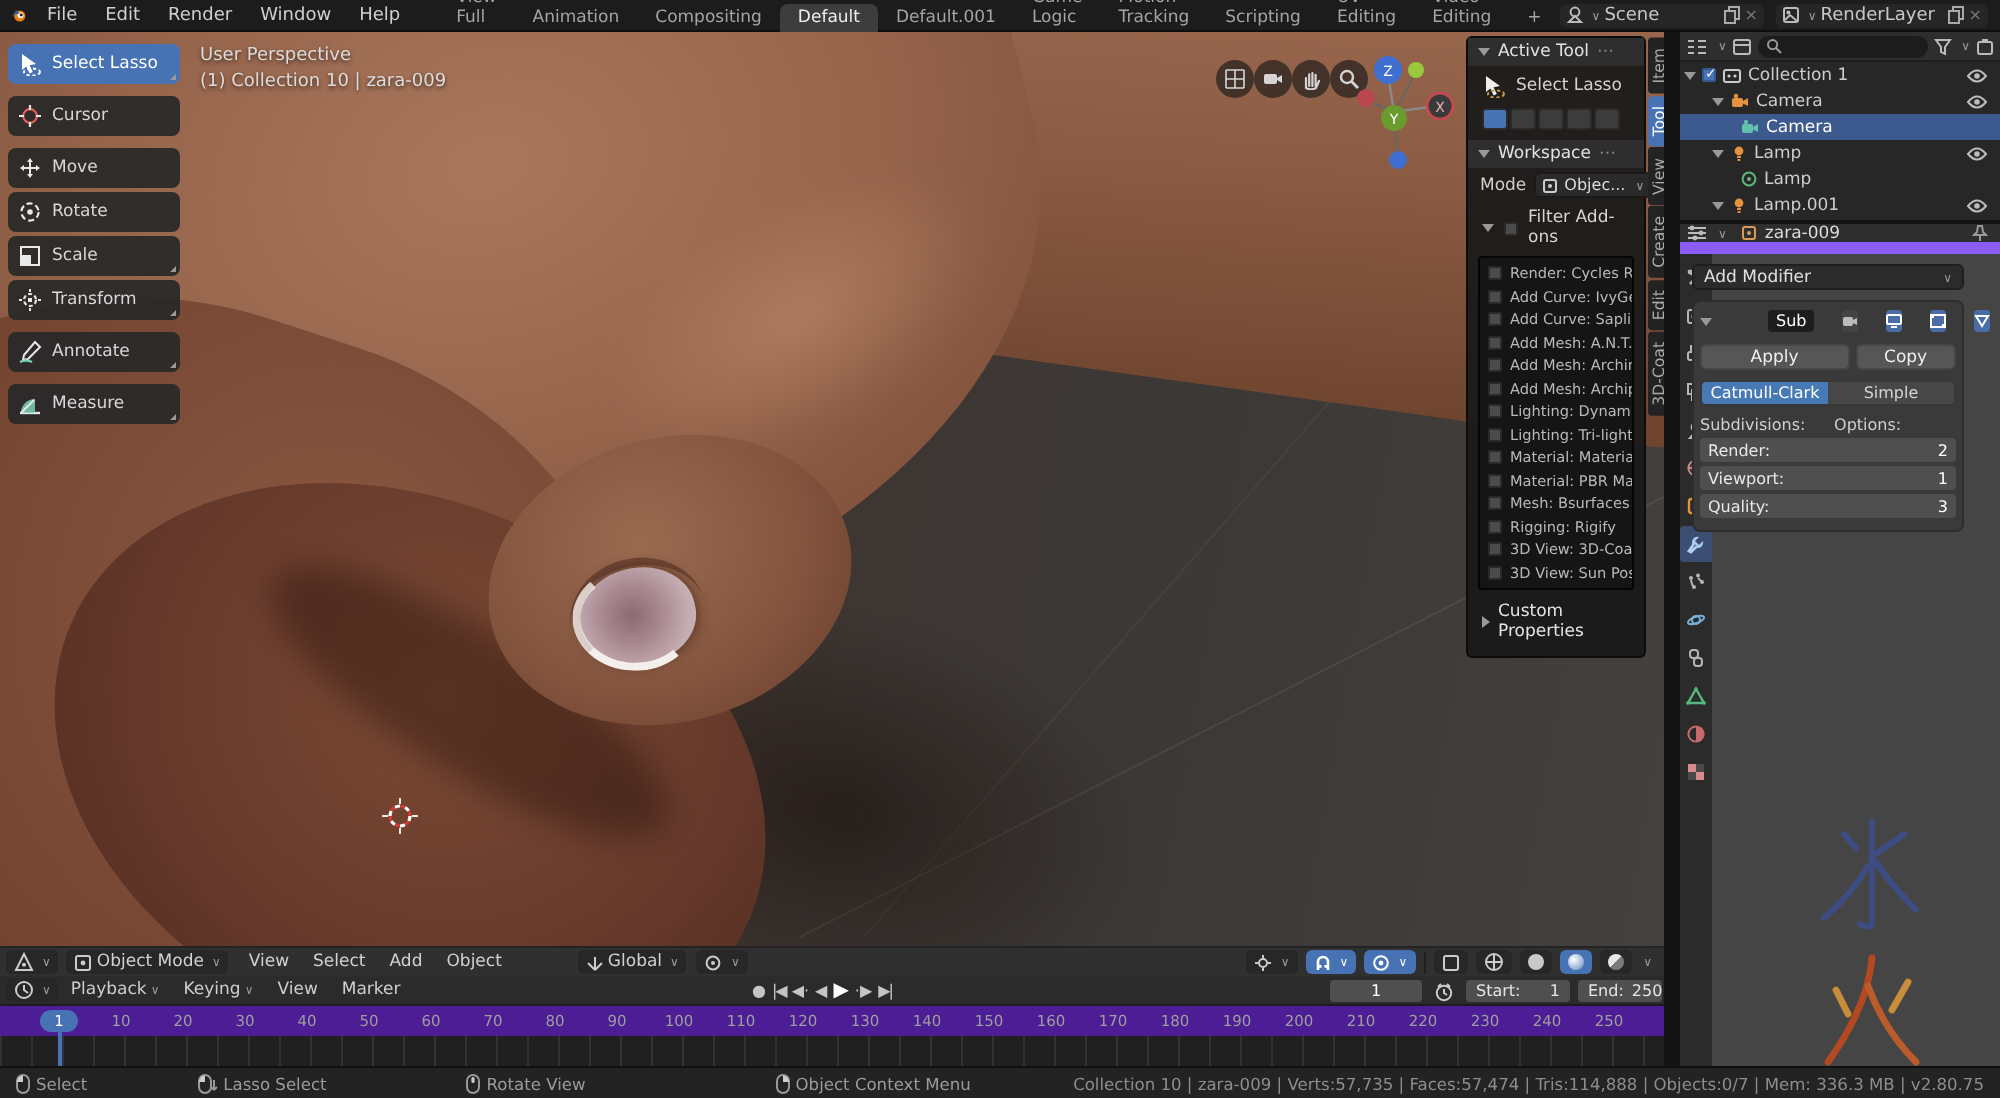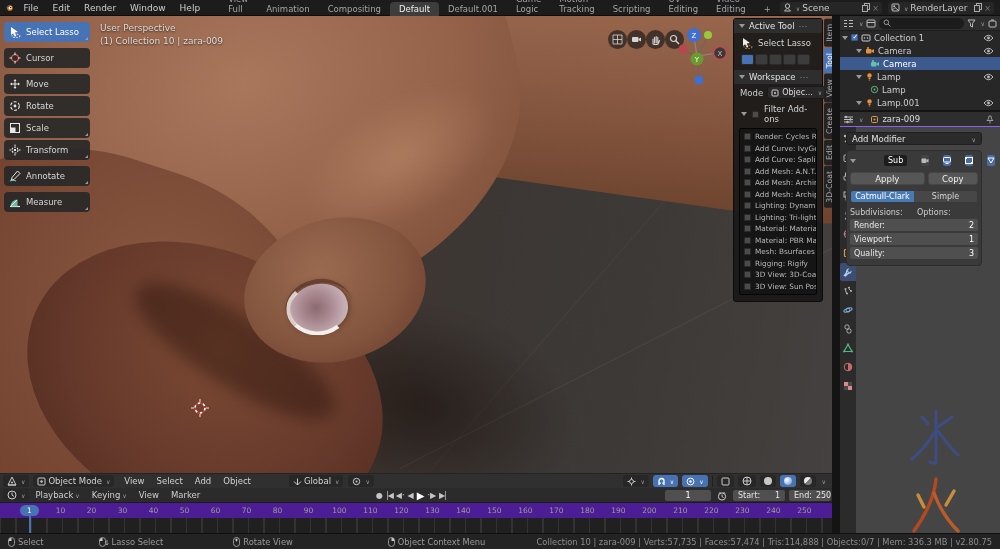--- a/index.html
+++ b/index.html
@@ -85,21 +85,21 @@
   
   #outliner { position:absolute; left:840px; top:16px; width:160px; height:94px; background:#272727; overflow:hidden; }
   #outliner .head { height:15px; background:#2e2e2e; display:flex; align-items:center; gap:3px; padding:0 3px; border-bottom:1px solid #1d1d1d; }
   .search { flex:1; display:flex; align-items:center; gap:2px; background:#1c1c1c; border-radius:7px; height:11px; padding:0 4px; }
   .orow { display:flex; align-items:center; gap:3px; height:13px; padding:0 2px; font-size:8.5px; color:#cdcdcd; }
   .orow.sel { background:#3d5a8f; color:#fff; }
   .orow .eye { margin-left:auto; margin-right:4px; }
 
   
   #props { position:absolute; left:840px; top:112px; width:160px; height:421px; background:#454545; overflow:hidden; }
-  #props .head { height:15px; background:#2e2e2e; display:flex; align-items:center; gap:3px; padding:0 3px; font-size:8.5px; color:#ddd; border-bottom:1px solid #8b5cf6; }
+  #props .head { height:15px; background:#2e2e2e; display:flex; align-items:center; gap:3px; padding:0 3px; font-size:8.5px; color:#ddd; border-bottom:6px solid #8b5cf6; }
   #ptabs { position:absolute; left:0; top:15px; width:16px; height:406px; background:#2b2b2b; display:flex; flex-direction:column; align-items:center; padding-top:3px; gap:1px; }
   .ptab { width:16px; height:18px; display:flex; align-items:center; justify-content:center; }
   .ptab.active { background:#3c4f72; border-radius:2px 0 0 2px; }
   #pcontent { position:absolute; left:2px; top:15px; width:144px; height:406px; padding:5px 4px 0 4px; }
   .addmod { display:flex; align-items:center; height:13px; background:#2b2b2b; border:1px solid #1f1f1f; border-radius:3px; padding:0 5px; font-size:8.5px; color:#e0e0e0; }
   .addmod .dd { margin-left:auto; }
   .modbox { margin-top:5px; background:#3a3a3a; border:1px solid #2d2d2d; border-radius:4px; padding:3px 3px 6px; }
   .modhead { display:flex; align-items:center; gap:14px; height:13px; }
   .namefield { background:#1d1d1d; color:#fff; border-radius:2px; font-size:8px; padding:1px 4px; }
   .mh-chip { width:12px; height:11px; border-radius:2px; background:#4a6da8; display:flex; align-items:center; justify-content:center; }
@@ -447,20 +447,24 @@
           <div class="addon">
             <span class="cb"></span>
             <span>3D View: 3D-Coat Ap...</span>
           </div>
 
           <div class="addon">
             <span class="cb"></span>
             <span>3D View: Sun Position</span>
           </div>
         </div>
+      <div class="custom-props">
+        <span class="tri-r"></span>
+        <span>Custom Properties</span>
+      </div>
     </div>
 
     <div id="sidetabs">
 
         <div class="vtab"><span>Item</span></div>
 
         <div class="vtab active"><span>Tool</span></div>
 
         <div class="vtab"><span>View</span></div>
 

